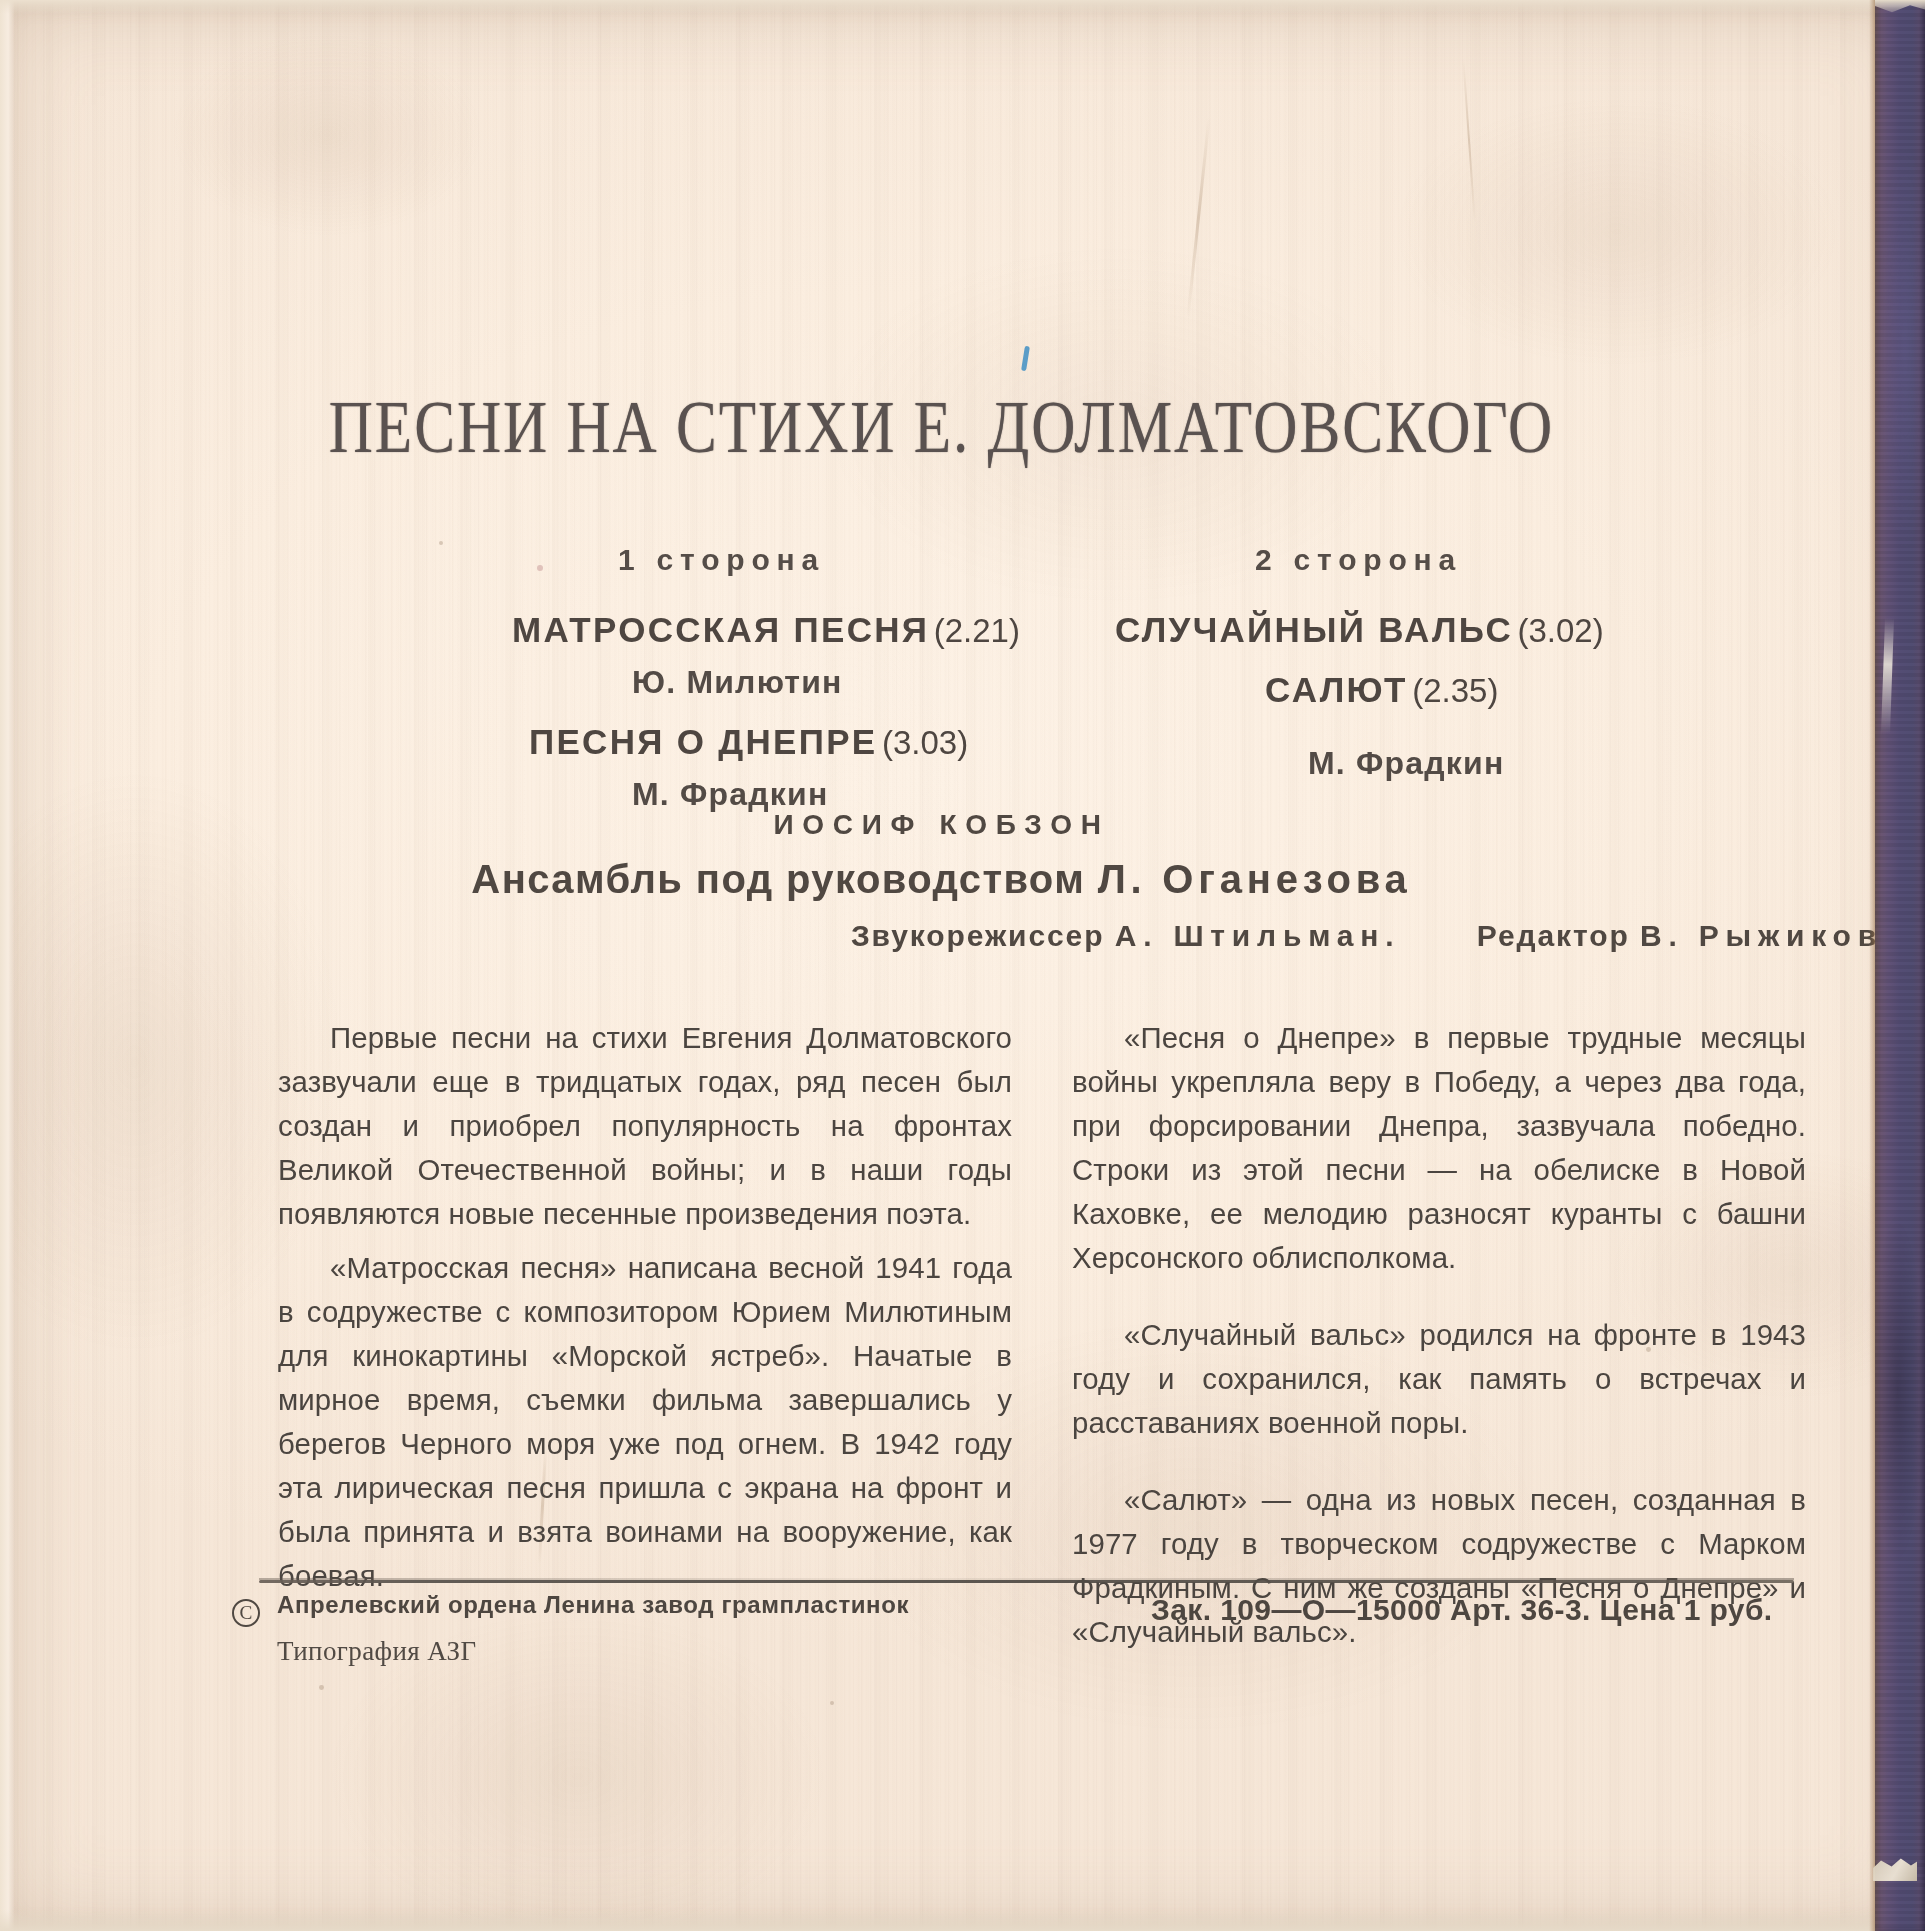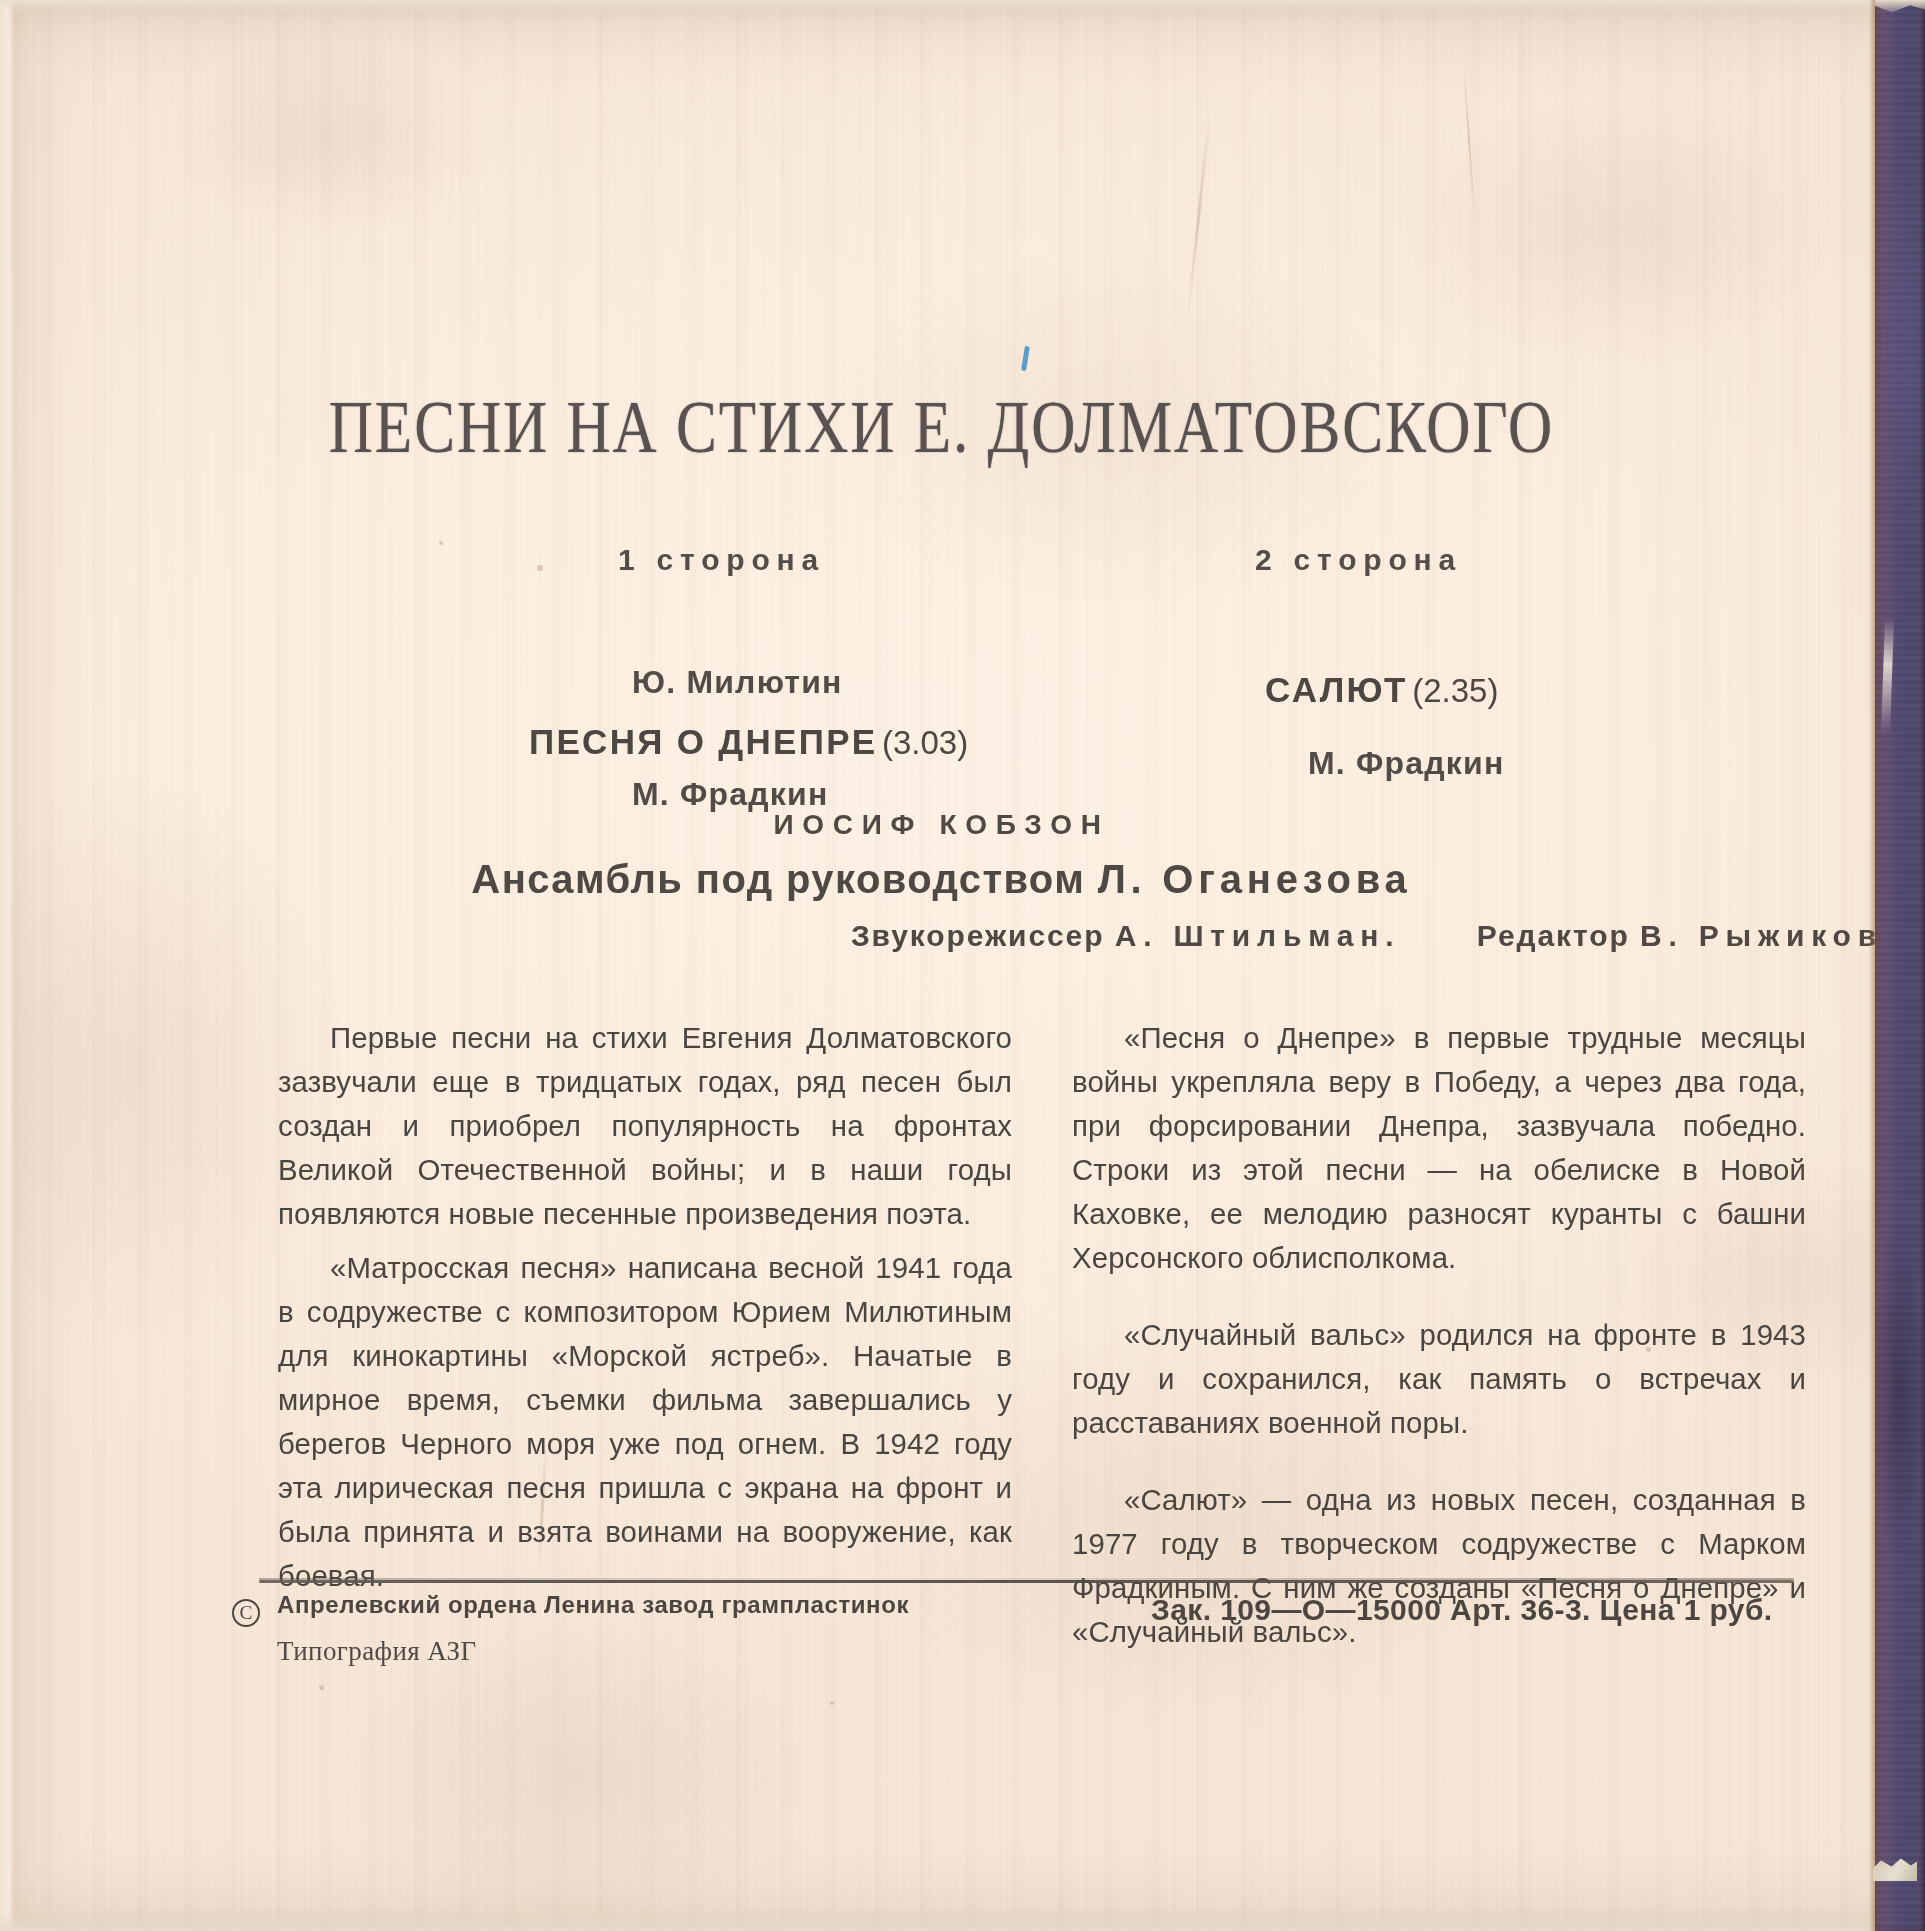--- a/index.html
+++ b/index.html
@@ -341,28 +341,36 @@
   <div class="speck" style="left:830px;top:1701px;width:3.9px;height:3.9px;"></div>
   <div class="blue-mark"></div>
 
   <div id="content">
 
     <div id="title">ПЕСНИ НА СТИХИ Е. ДОЛМАТОВСКОГО</div>
 
     <div id="side1-head" class="side-head">1 сторона</div>
     <div id="side2-head" class="side-head">2 сторона</div>
 
+    <div id="t1" class="track">
+      <span class="name">МАТРОССКАЯ ПЕСНЯ</span>
+      <span class="dur">(2.21)</span>
+    </div>
     <div id="c1" class="composer">Ю.  Милютин</div>
 
     <div id="t2" class="track">
       <span class="name">ПЕСНЯ О ДНЕПРЕ</span>
       <span class="dur">(3.03)</span>
     </div>
     <div id="c2" class="composer">М.  Фрадкин</div>
 
+    <div id="t3" class="track">
+      <span class="name">СЛУЧАЙНЫЙ ВАЛЬС</span>
+      <span class="dur">(3.02)</span>
+    </div>
     <div id="t4" class="track">
       <span class="name">САЛЮТ</span>
       <span class="dur">(2.35)</span>
     </div>
     <div id="c3" class="composer">М.  Фрадкин</div>
 
     <div id="performer">ИОСИФ КОБЗОН</div>
     <div id="ensemble">
       <span>Ансамбль под руководством</span>
       <span class="lead">Л. Оганезова</span>

